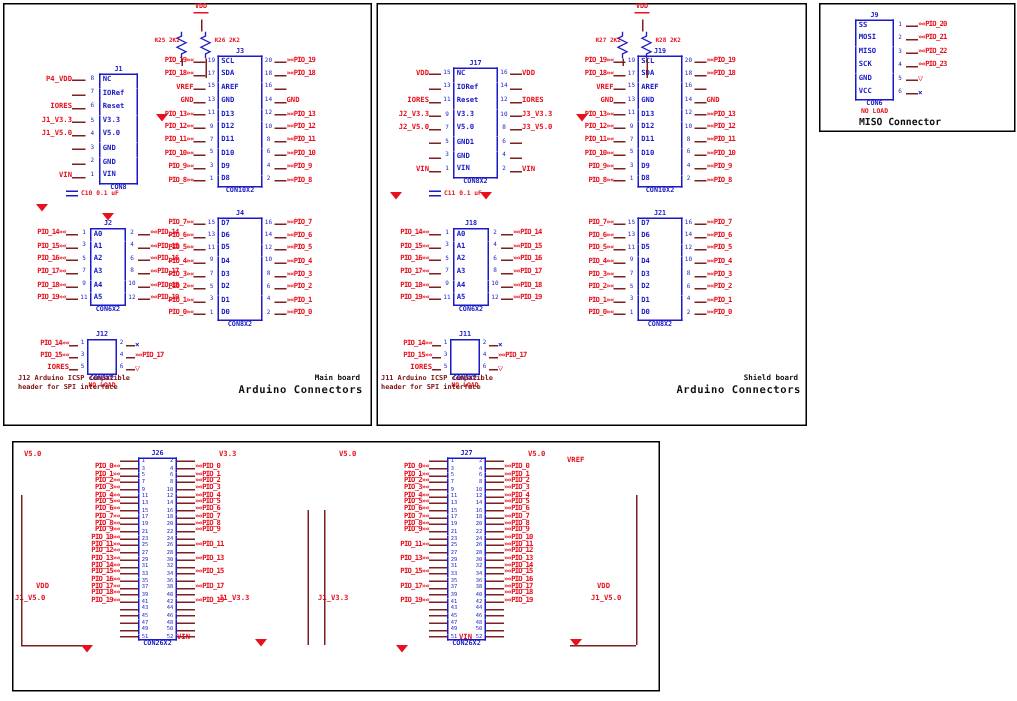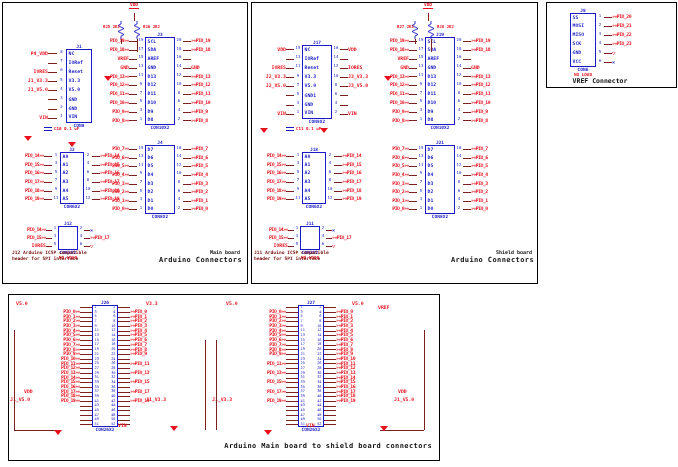--- a/index.html
+++ b/index.html
@@ -1327,21 +1327,21 @@
       </div>
       <div class="gnd" style="left: 260px; top: 128px;"></div>
       <div class="gnd" style="left: 320px; top: 128px;"></div>
       <div class="gnd" style="left: 384px; top: 76px;"></div>
       <div class="note" style="left: 254px; top: 250px;">
         <span style="display: block;">J11 Arduino ICSP compatible</span>
         <span style="display: block;">header for SPI interface</span>
       </div>
       <div class="sub" style="width: 64px; left: 468px; top: 249px;">Shield board</div>
       <div class="title" style="width: 86px; left: 448px; top: 256px;">Arduino Connectors</div>
-      <div class="title2" style="width: 88px; left: 556px; top: 77px;">VREF Connector</div>
+      <div class="title2" style="width: 88px; left: 556px; top: 77px;">MISO Connector</div>
       <div class="rlab" style="left: 16px; top: 302px;">V5.0</div>
       <div class="rlab" style="left: 146px; top: 302px;">V3.3</div>
       <div class="rlab" style="left: 146px; top: 398px;">J1_V3.3</div>
       <div class="rlab" style="left: 24px; top: 390px;">VDD</div>
       <div class="rlab" style="left: 10px; top: 398px;">J1_V5.0</div>
       <div class="rlab" style="left: 118px; top: 424px;">VIN</div>
       <div class="rlab" style="left: 226px; top: 302px;">V5.0</div>
       <div class="rlab" style="left: 352px; top: 302px;">V5.0</div>
       <div class="rlab" style="left: 378px; top: 306px;">VREF</div>
       <div class="rlab" style="left: 212px; top: 398px;">J1_V3.3</div>
@@ -1351,15 +1351,14 @@
       <div class="ln" style="width: 1px; height: 100px; left: 14px; top: 330px;"></div>
       <div class="ln" style="width: 1px; height: 90px; left: 205px; top: 340px;"></div>
       <div class="ln" style="width: 1px; height: 90px; left: 216px; top: 340px;"></div>
       <div class="ln" style="width: 1px; height: 100px; left: 424px; top: 330px;"></div>
       <div class="ln" style="width: 46px; height: 1px; left: 14px; top: 430px;"></div>
       <div class="ln" style="width: 44px; height: 1px; left: 380px; top: 430px;"></div>
       <div class="gnd" style="left: 54px; top: 430px;"></div>
       <div class="gnd" style="left: 170px; top: 426px;"></div>
       <div class="gnd" style="left: 264px; top: 430px;"></div>
       <div class="gnd" style="left: 380px; top: 426px;"></div>
-      <div class="title" style="width: 262px; left: 170px; top: 442px;">Arduino Main board to shield board connectors</div>
     </div>
 </div>
 
 </body></html>

